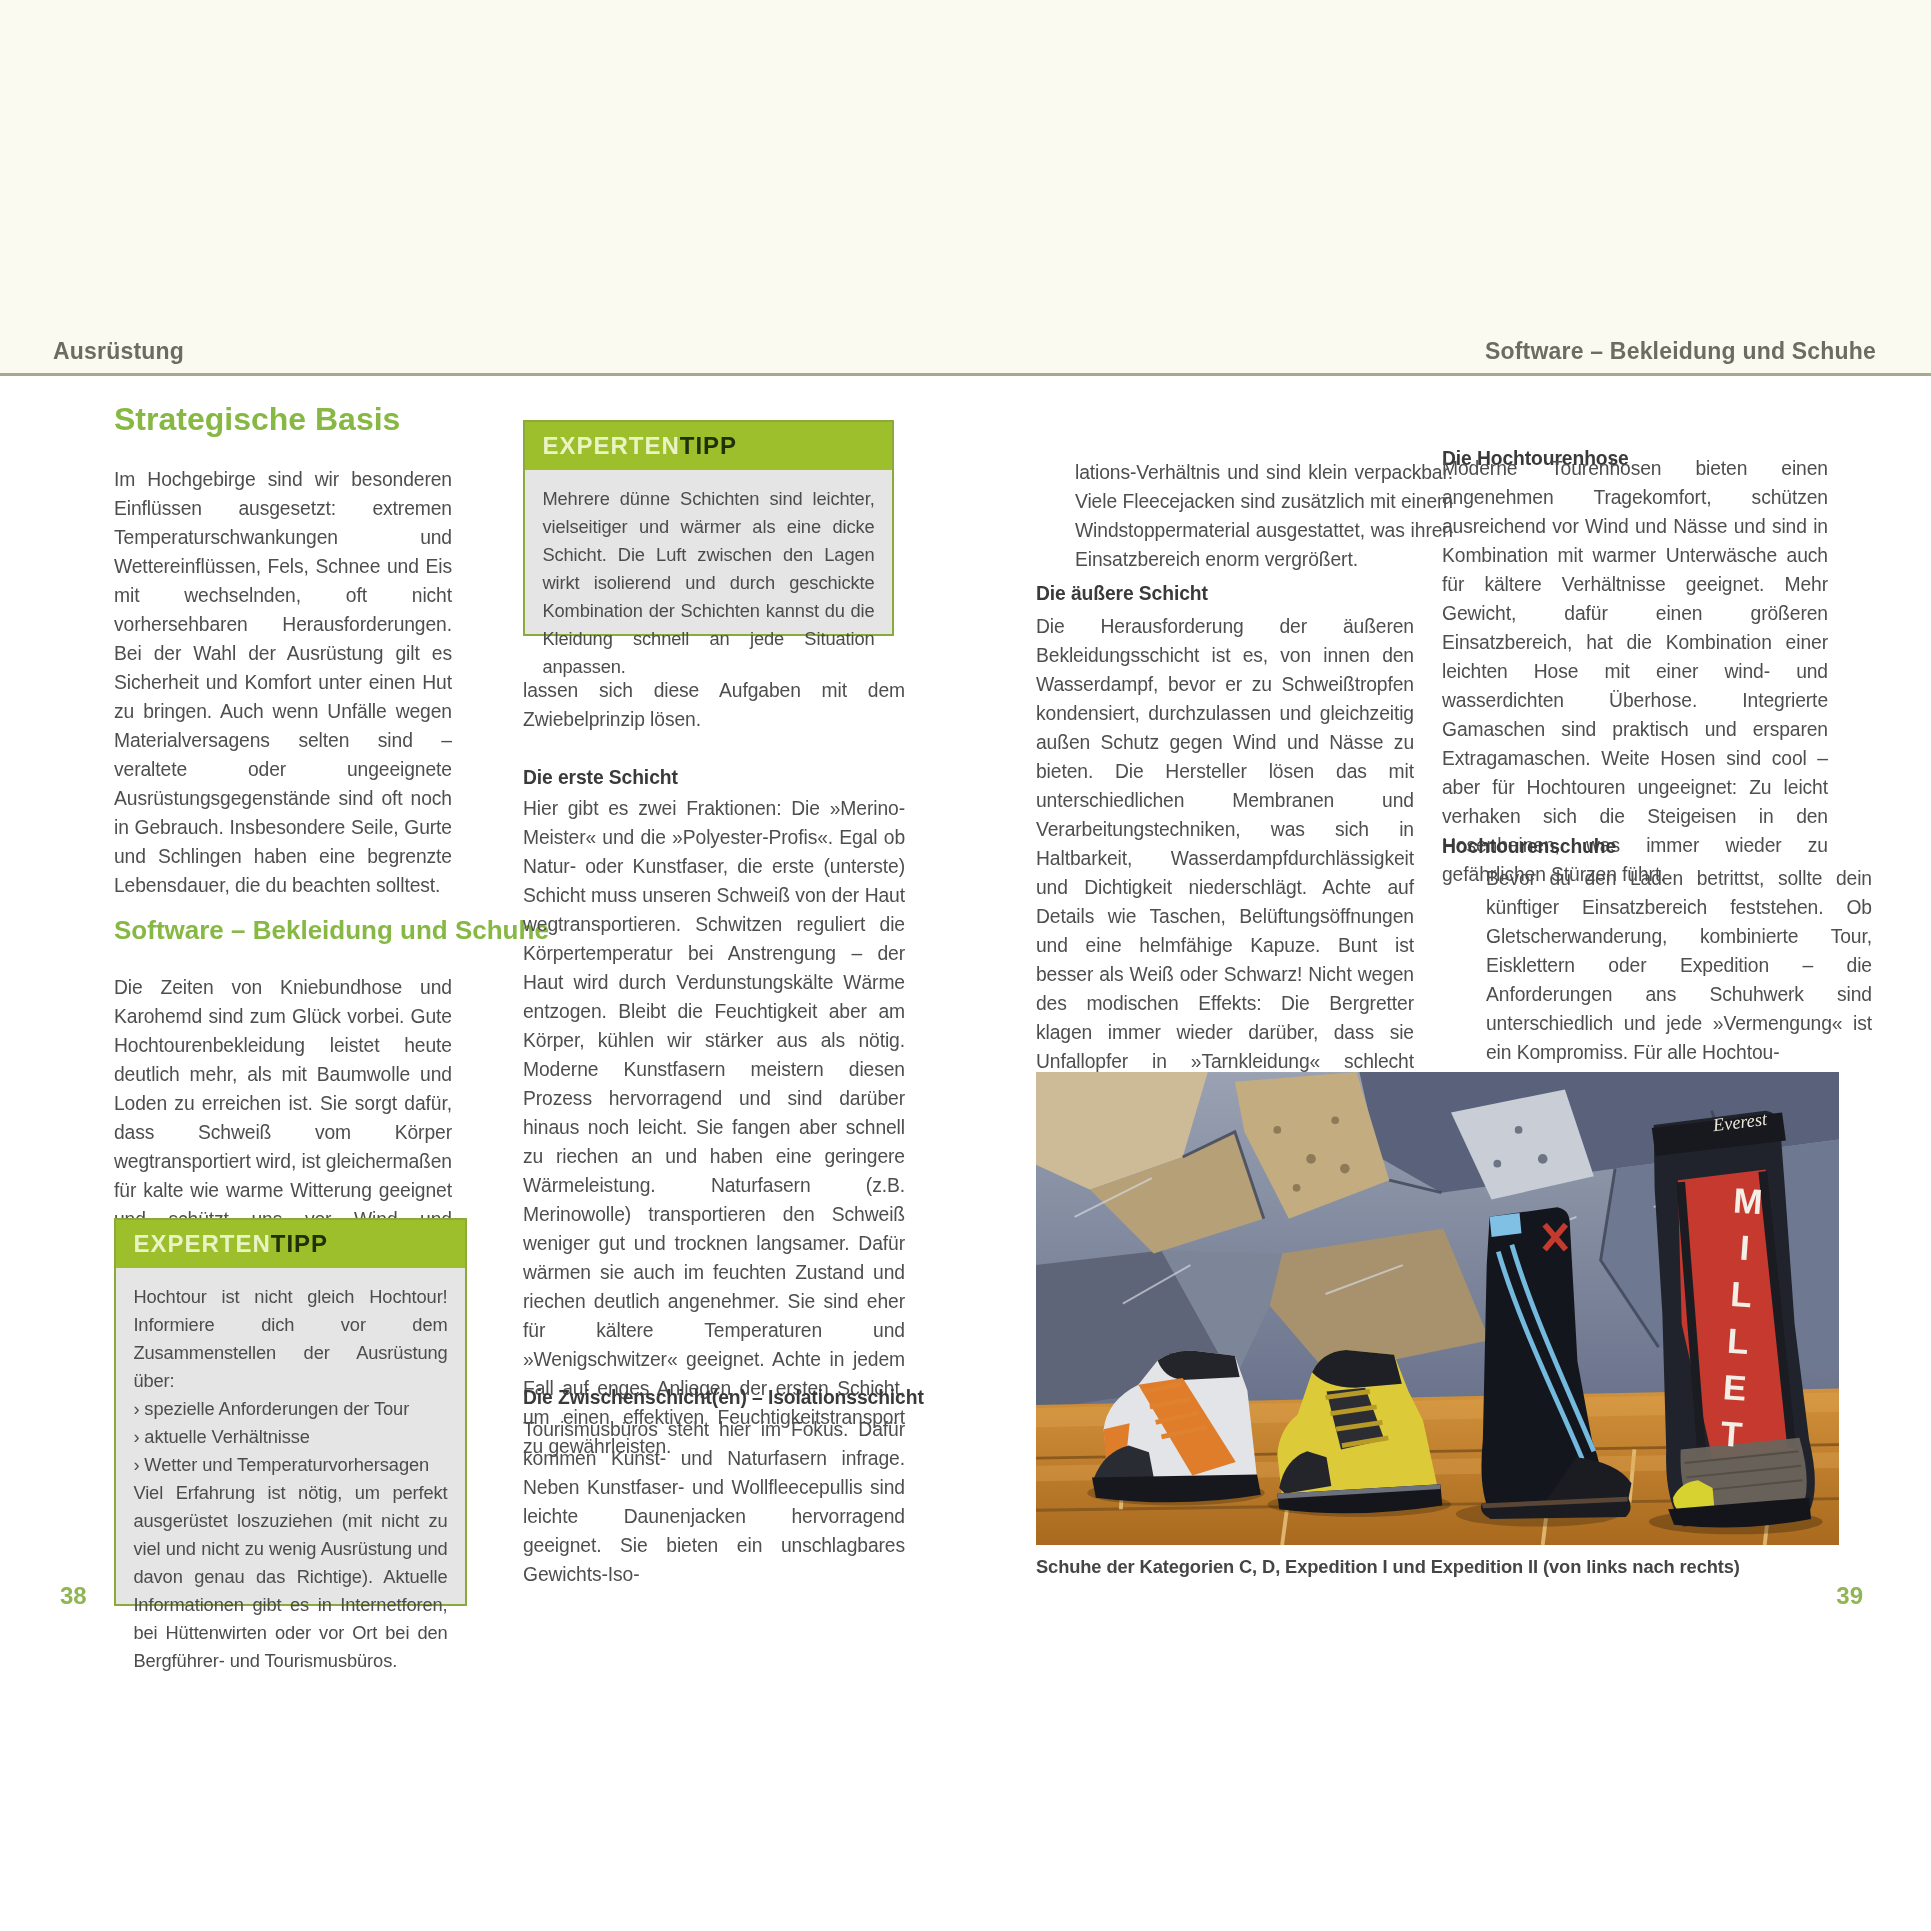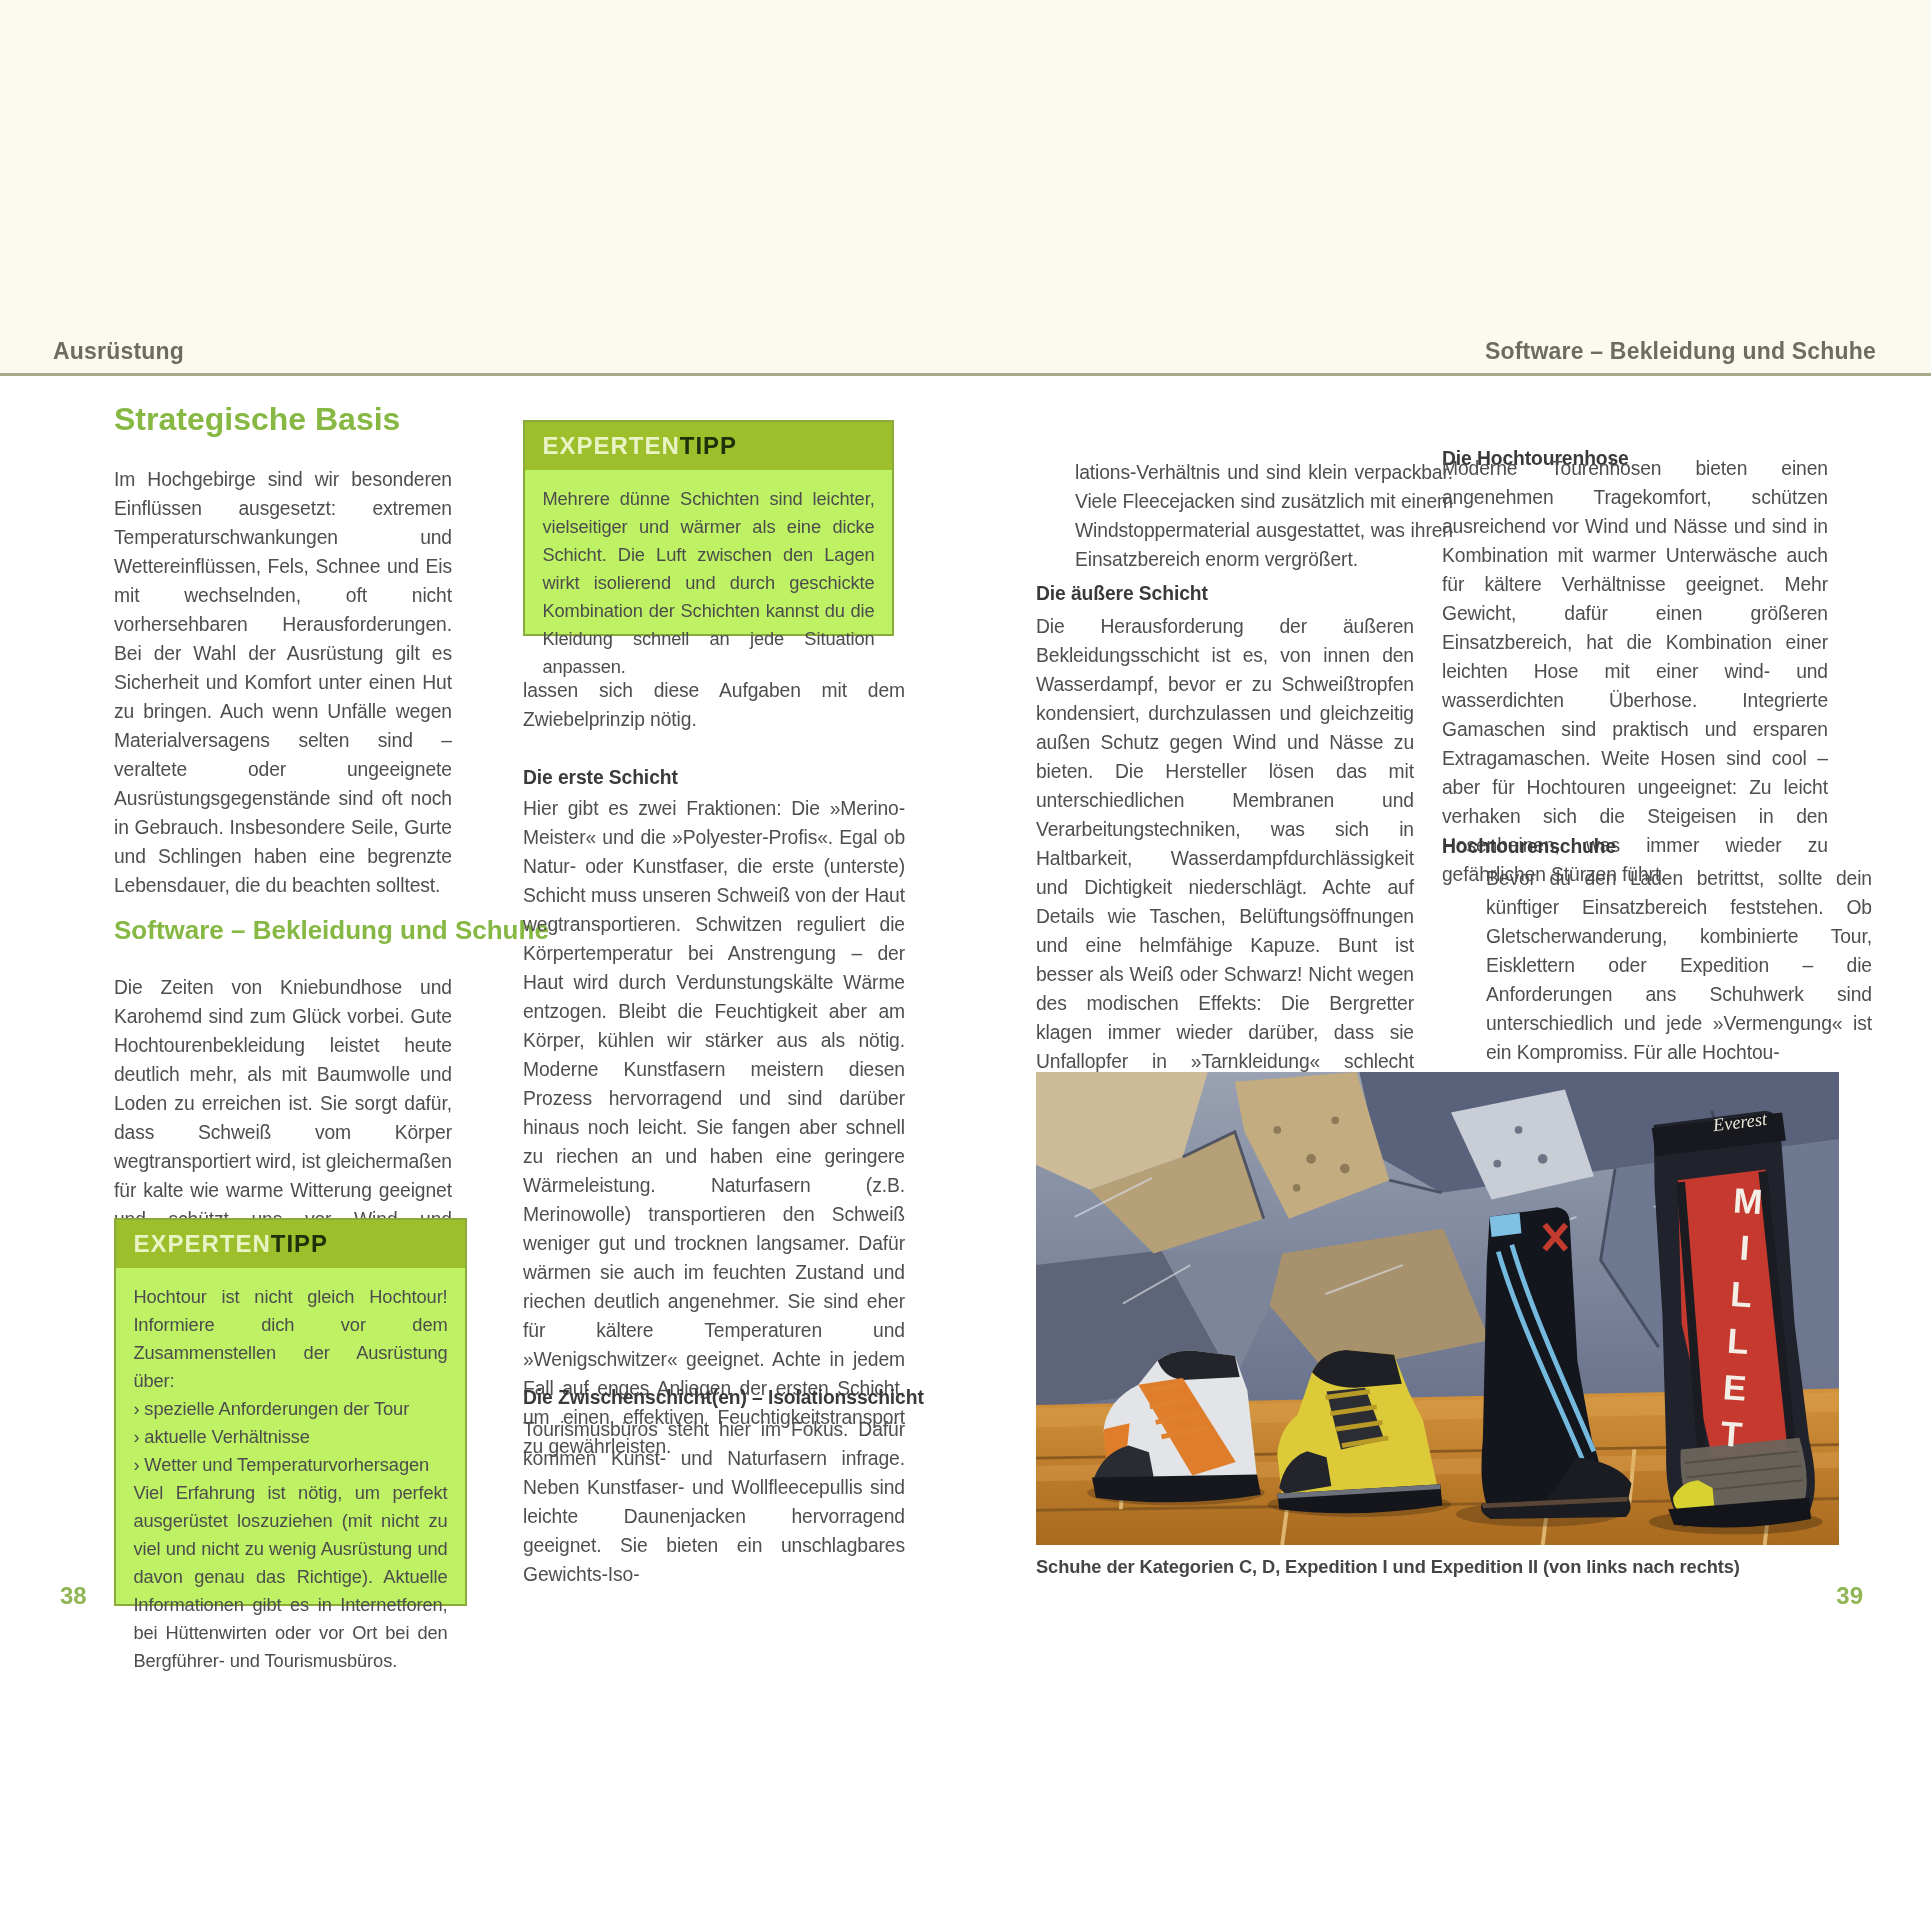--- a/index.html
+++ b/index.html
@@ -17,21 +17,21 @@
   .pagenum.left{left:60px;}
   .pagenum.right{right:68px;text-align:right;}
 
   .col{position:absolute;text-align:justify;font-size:19.3px;line-height:29px;letter-spacing:-0.1px;}
   .gh{position:absolute;font-weight:bold;color:#86b843;white-space:nowrap;}
   .gh1{font-size:32px;}
   .gh2{font-size:26px;}
   .subhead{font-weight:bold;color:#3a3a3a;}
 
   
-  .tipbox{position:absolute;background:#bef264;border:2.9px solid #8aab3a;box-sizing:border-box;}
+  .tipbox{position:absolute;background:#e5e5e5;border:2.9px solid #8aab3a;box-sizing:border-box;}
   .tipbar{height:48px;background:#9cbf2b;display:flex;align-items:center;padding-left:17.4px;
           font-weight:bold;font-size:24px;letter-spacing:1px;}
   .tipbar .a{color:#e9f3c4;}
   .tipbar .b{color:#20300a;}
   .tipbody{padding:15.4px 17.4px 9.7px 17.4px;font-size:18.3px;line-height:28px;color:#4c4c4c;text-align:justify;letter-spacing:-0.1px;}
   .tipbody .bullet{text-align:left;}
   .tipbody .bullet::before{content:"› ";}
 
   
   .photo{position:absolute;left:1036px;top:1072px;width:803px;height:473px;overflow:hidden;}
@@ -78,21 +78,21 @@
   </div>
 
   <div class="tipbox" style="left:523px;top:420px;width:371px;height:216px;">
     <div class="tipbar">
       <span class="a">EXPERTEN</span>
         <span class="b">TIPP</span>
     </div>
     <div class="tipbody">Mehrere dünne Schichten sind leichter, vielseitiger und wärmer als eine dicke Schicht. Die Luft zwischen den Lagen wirkt isolierend und durch geschickte Kombination der Schichten kannst du die Kleidung schnell an jede Situation anpassen.</div>
   </div>
 
-  <div class="col" style="left:523px;top:676px;width:382px;">lassen sich diese Aufgaben mit dem Zwiebelprinzip nötig.</div>
+  <div class="col" style="left:523px;top:676px;width:382px;">lassen sich diese Aufgaben mit dem Zwiebelprinzip lösen.</div>
   <div class="col subhead" style="left:523px;top:763px;width:382px;text-align:left;">Die erste Schicht</div>
   <div class="col" style="left:523px;top:794px;width:382px;">Hier gibt es zwei Fraktionen: Die »Merino-Meister« und die »Polyester-Profis«. Egal ob Natur- oder Kunstfaser, die erste (unterste) Schicht muss unseren Schweiß von der Haut wegtransportieren. Schwitzen reguliert die Körpertemperatur bei Anstrengung – der Haut wird durch Verdunstungskälte Wärme entzogen. Bleibt die Feuchtigkeit aber am Körper, kühlen wir stärker aus als nötig. Moderne Kunstfasern meistern diesen Prozess hervorragend und sind darüber hinaus noch leicht. Sie fangen aber schnell zu riechen an und haben eine geringere Wärmeleistung. Naturfasern (z.B. Merinowolle) transportieren den Schweiß weniger gut und trocknen langsamer. Dafür wärmen sie auch im feuchten Zustand und riechen deutlich angenehmer. Sie sind eher für kältere Temperaturen und »Wenigschwitzer« geeignet. Achte in jedem Fall auf enges Anliegen der ersten Schicht, um einen effektiven Feuchtigkeitstransport zu gewährleisten.</div>
   <div class="col subhead" style="left:523px;top:1383px;width:382px;text-align:left;white-space:nowrap;">Die Zwischenschicht(en) – Isolationsschicht</div>
   <div class="col" style="left:523px;top:1415px;width:382px;">Tourismusbüros steht hier im Fokus. Dafür kommen Kunst- und Naturfasern infrage. Neben Kunstfaser- und Wollfleecepullis sind leichte Daunenjacken hervorragend geeignet. Sie bieten ein unschlagbares Gewichts-Iso-</div>
 
   <div class="col" style="left:1075px;top:422px;width:378px;margin-top:36px;">lations-Verhältnis und sind klein verpackbar. Viele Fleecejacken sind zusätzlich mit einem Windstoppermaterial ausgestattet, was ihren Einsatzbereich enorm vergrößert.</div>
   <div class="col subhead" style="left:1036px;top:579px;width:378px;text-align:left;">Die äußere Schicht</div>
   <div class="col" style="left:1036px;top:612px;width:378px;">Die Herausforderung der äußeren Bekleidungsschicht ist es, von innen den Wasserdampf, bevor er zu Schweißtropfen kondensiert, durchzulassen und gleichzeitig außen Schutz gegen Wind und Nässe zu bieten. Die Hersteller lösen das mit unterschiedlichen Membranen und Verarbeitungstechniken, was sich in Haltbarkeit, Wasserdampfdurchlässigkeit und Dichtigkeit niederschlägt. Achte auf Details wie Taschen, Belüftungsöffnungen und eine helmfähige Kapuze. Bunt ist besser als Weiß oder Schwarz! Nicht wegen des modischen Effekts: Die Bergretter klagen immer wieder darüber, dass sie Unfallopfer in »Tarnkleidung« schlecht auffinden.</div>
 
   <div class="col subhead" style="left:1442px;top:444px;width:386px;text-align:left;">Die Hochtourenhose</div>

